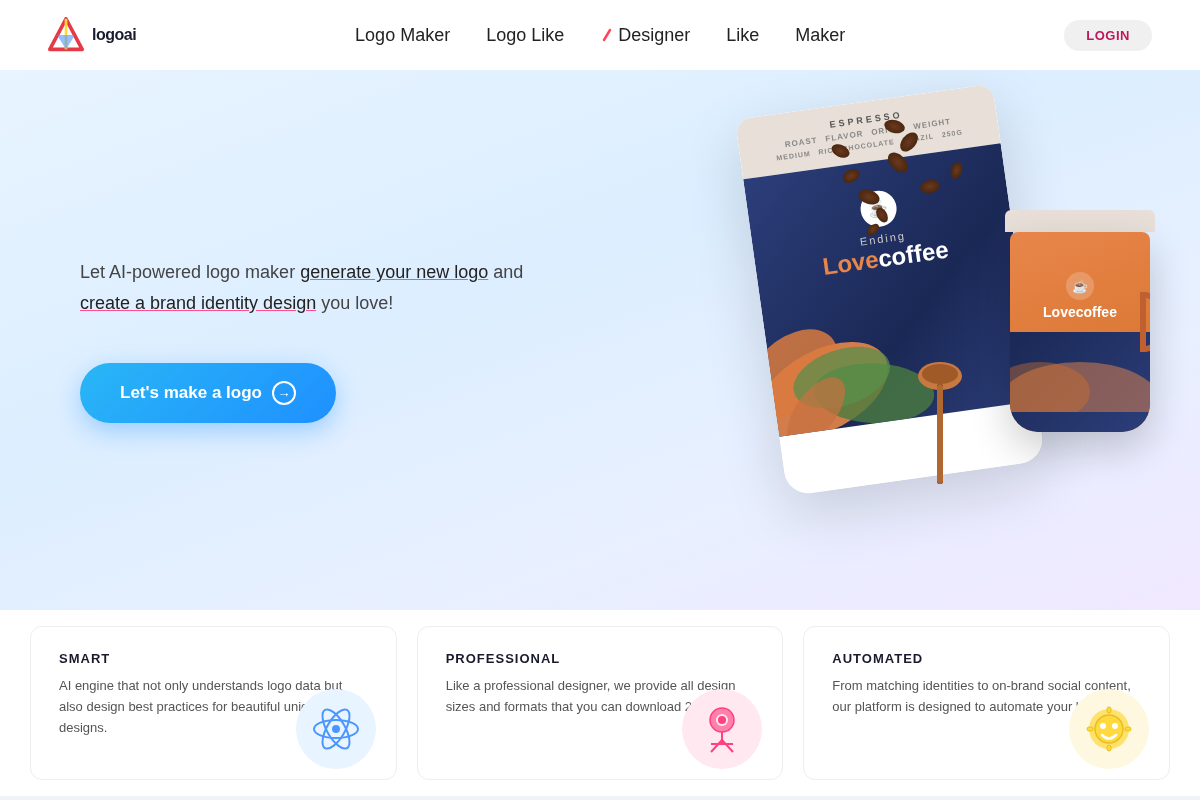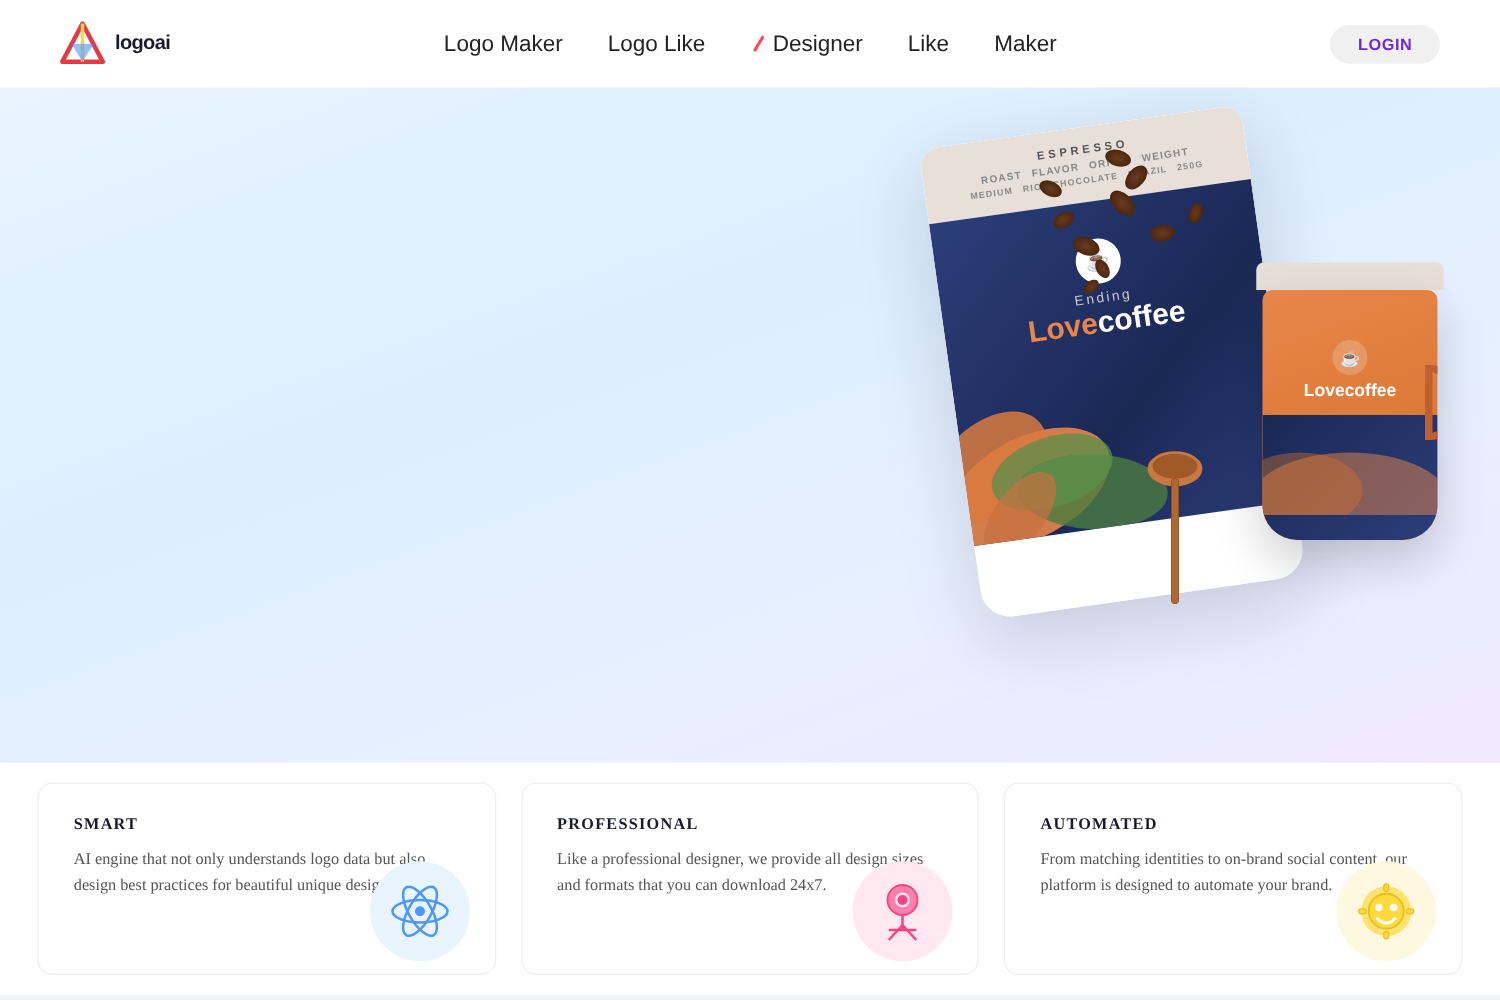--- a/index.html
+++ b/index.html
@@ -10,21 +10,21 @@
       display: flex; align-items: center; justify-content: space-between;
       padding: 0 48px; height: 70px; background: white;
       position: relative; z-index: 10;
     }
     .logo-area { display: flex; align-items: center; gap: 8px; }
     .logo-icon { width: 36px; height: 36px; }
     .logo-text { font-size: 16px; font-weight: 700; color: #1a1a2e; letter-spacing: -0.5px; }
     .nav { display: flex; align-items: center; gap: 36px; }
     .nav-item { font-size: 18px; color: #222; cursor: pointer; display: flex; align-items: center; gap: 4px; }
     .login-btn {
-      background: #f0f0f0; color: #6d28d9; border: none; padding: 8px 22px;
+      background: #f0f0f0; color: #be185d; border: none; padding: 8px 22px;
       border-radius: 20px; font-size: 13px; font-weight: 600; cursor: pointer;
       letter-spacing: 0.5px;
     }
 
     
     .hero {
       background: linear-gradient(160deg, #e8f4ff 0%, #dceeff 40%, #e8f0ff 70%, #f0e8ff 100%);
       height: 540px; position: relative; overflow: hidden;
       display: flex; align-items: center; padding: 0 80px;
     }
@@ -112,21 +112,21 @@
 
     
     .features {
       background: white; height: 186px; display: flex;
       align-items: stretch; padding: 0 20px; gap: 0;
     }
     .feature-card {
       flex: 1; background: white; border: 1px solid #eee;
       border-radius: 12px; margin: 16px 10px; padding: 24px 28px;
       display: flex; gap: 20px; align-items: flex-start;
-      position: relative; overflow: hidden; font-family: Liberation Serif, serif;
+      position: relative; overflow: hidden;
     }
     .feature-text { flex: 1; }
     .feature-tag {
       font-size: 13px; font-weight: 800; color: #1a1a2e;
       letter-spacing: 1px; margin-bottom: 10px;
     }
     .feature-desc { font-size: 13px; color: #555; line-height: 1.6; }
     .feature-icon-area {
       width: 80px; height: 80px; border-radius: 50%;
       display: flex; align-items: center; justify-content: center;
@@ -179,20 +179,28 @@
     <a class="nav-item">
       <span>Maker</span>
     </a>
   </nav>
 
   <button class="login-btn">LOGIN</button>
 </header>
 
 <section class="hero">
   <div class="hero-content">
+    <p class="hero-subtitle">
+      <span>Let AI-powered logo maker </span><span class="underline-blue">generate your new logo</span><span> and </span><br>
+      <span class="underline-pink">create a brand identity design</span><span> you love!</span>
+    </p>
+    <button class="cta-btn">
+      <span>Let's make a logo</span>
+      <span class="arrow-circle">→</span>
+    </button>
   </div>
 
   <div class="hero-images">
 
     <div class="product-bag">
       <div class="bag-top">
         <span style="font-size:9px;letter-spacing:3px;color:#555;">ESPRESSO</span>
         <div class="bag-top-label">
           <span>ROAST</span>
             <span>FLAVOR</span>

